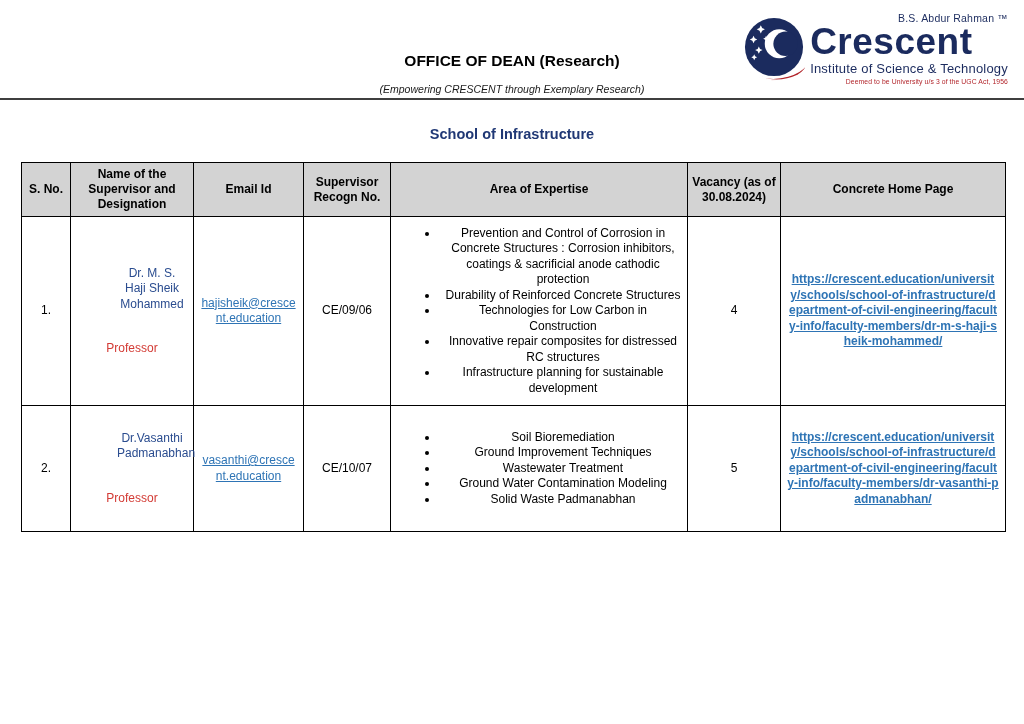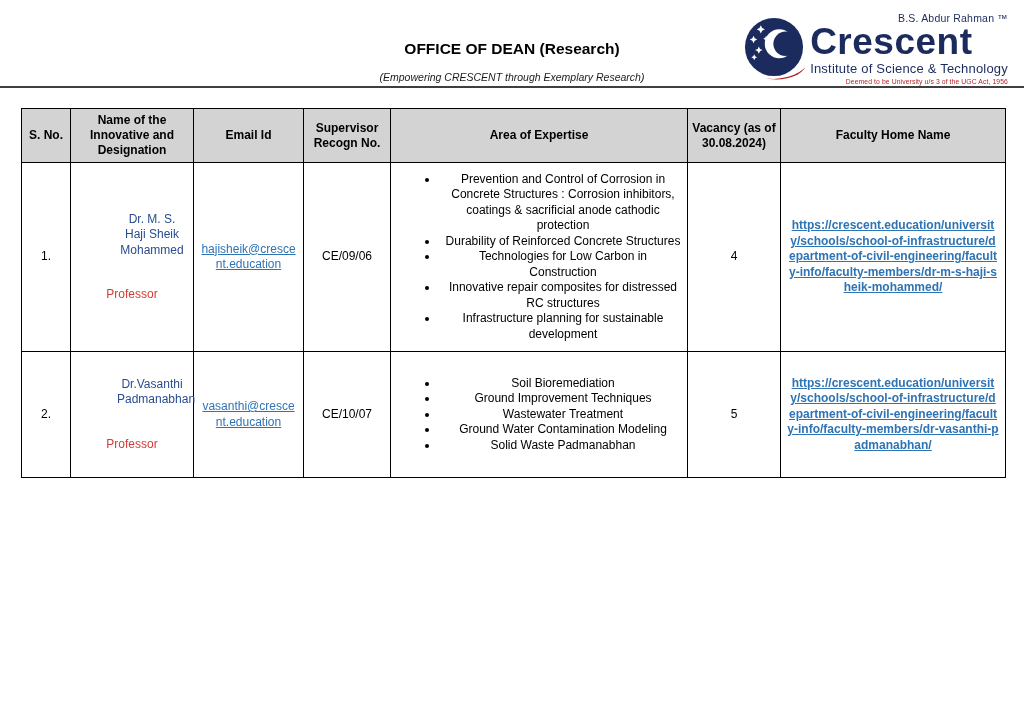--- a/index.html
+++ b/index.html
@@ -24,21 +24,21 @@
   .logo-tm { font-size: 10.5px; color: var(--logo-navy, #1B2B5E); letter-spacing: 0.2px; margin-bottom: 0; }
   .logo-brand {
     font-size: 37px; font-weight: 700; color: var(--logo-navy, #1B2B5E);
     line-height: 1.0; letter-spacing: 0.5px; align-self: flex-start; margin-top: -1px;
   }
   .logo-inst { font-size: 13px; font-weight: 400; color: var(--logo-navy, #1B2B5E); letter-spacing: 0.2px; margin-top: 1px; }
   .logo-deemed { font-size: 6.8px; color: var(--logo-red, #B2252B); margin-top: 2px; letter-spacing: 0.1px; }
 
   
   .office-title {
-    padding-top: 40px;
+    padding-top: 52px;
     text-align: center;
     font-size: 15.5px; font-weight: 700;
   }
   .office-subtitle {
     text-align: center;
     font-size: 10.5px; font-style: italic;
     margin-top: 13px; color: #1a1a1a;
   }
   .rule {
     margin-top: 3px;
@@ -125,40 +125,41 @@
       <div class="logo-brand">Crescent</div>
       <div class="logo-inst">Institute of Science &amp; Technology</div>
       <div class="logo-deemed">Deemed to be University u/s 3 of the UGC Act, 1956</div>
     </div>
   </div>
 
   <div class="office-title">OFFICE OF DEAN (Research)</div>
   <div class="office-subtitle">(Empowering CRESCENT through Exemplary Research)</div>
   <hr class="rule">
 
+  <h2 class="school-title">School of Infrastructure</h2>
 
   <table class="roster">
     <colgroup>
       <col style="width:49px">
         <col style="width:123px">
         <col style="width:110px">
       <col style="width:87px">
         <col style="width:297px">
         <col style="width:93px">
       <col style="width:225px">
     </colgroup>
     <thead>
       <tr id="header-row">
           <th>S. No.</th>
-          <th>Name of the Innovative and Designation</th>
+          <th>Name of the Supervisor and Designation</th>
           <th>Email Id</th>
           <th>Supervisor Recogn No.</th>
           <th>Area of Expertise</th>
           <th>Vacancy (as of 30.08.2024)</th>
-          <th>Faculty Home Name</th>
+          <th>Concrete Home Page</th>
         </tr>
     </thead>
     <tbody id="table-body">
         <tr>
           <td class="c-sno">1.</td>
           <td class="c-name">
             <div class="sup-name">Dr. M. S. Haji Sheik Mohammed</div>
             <div class="sup-desig">Professor</div>
           </td>
           <td class="c-email"><a class="link break" href="#">hajisheik@crescent.education</a></td>

